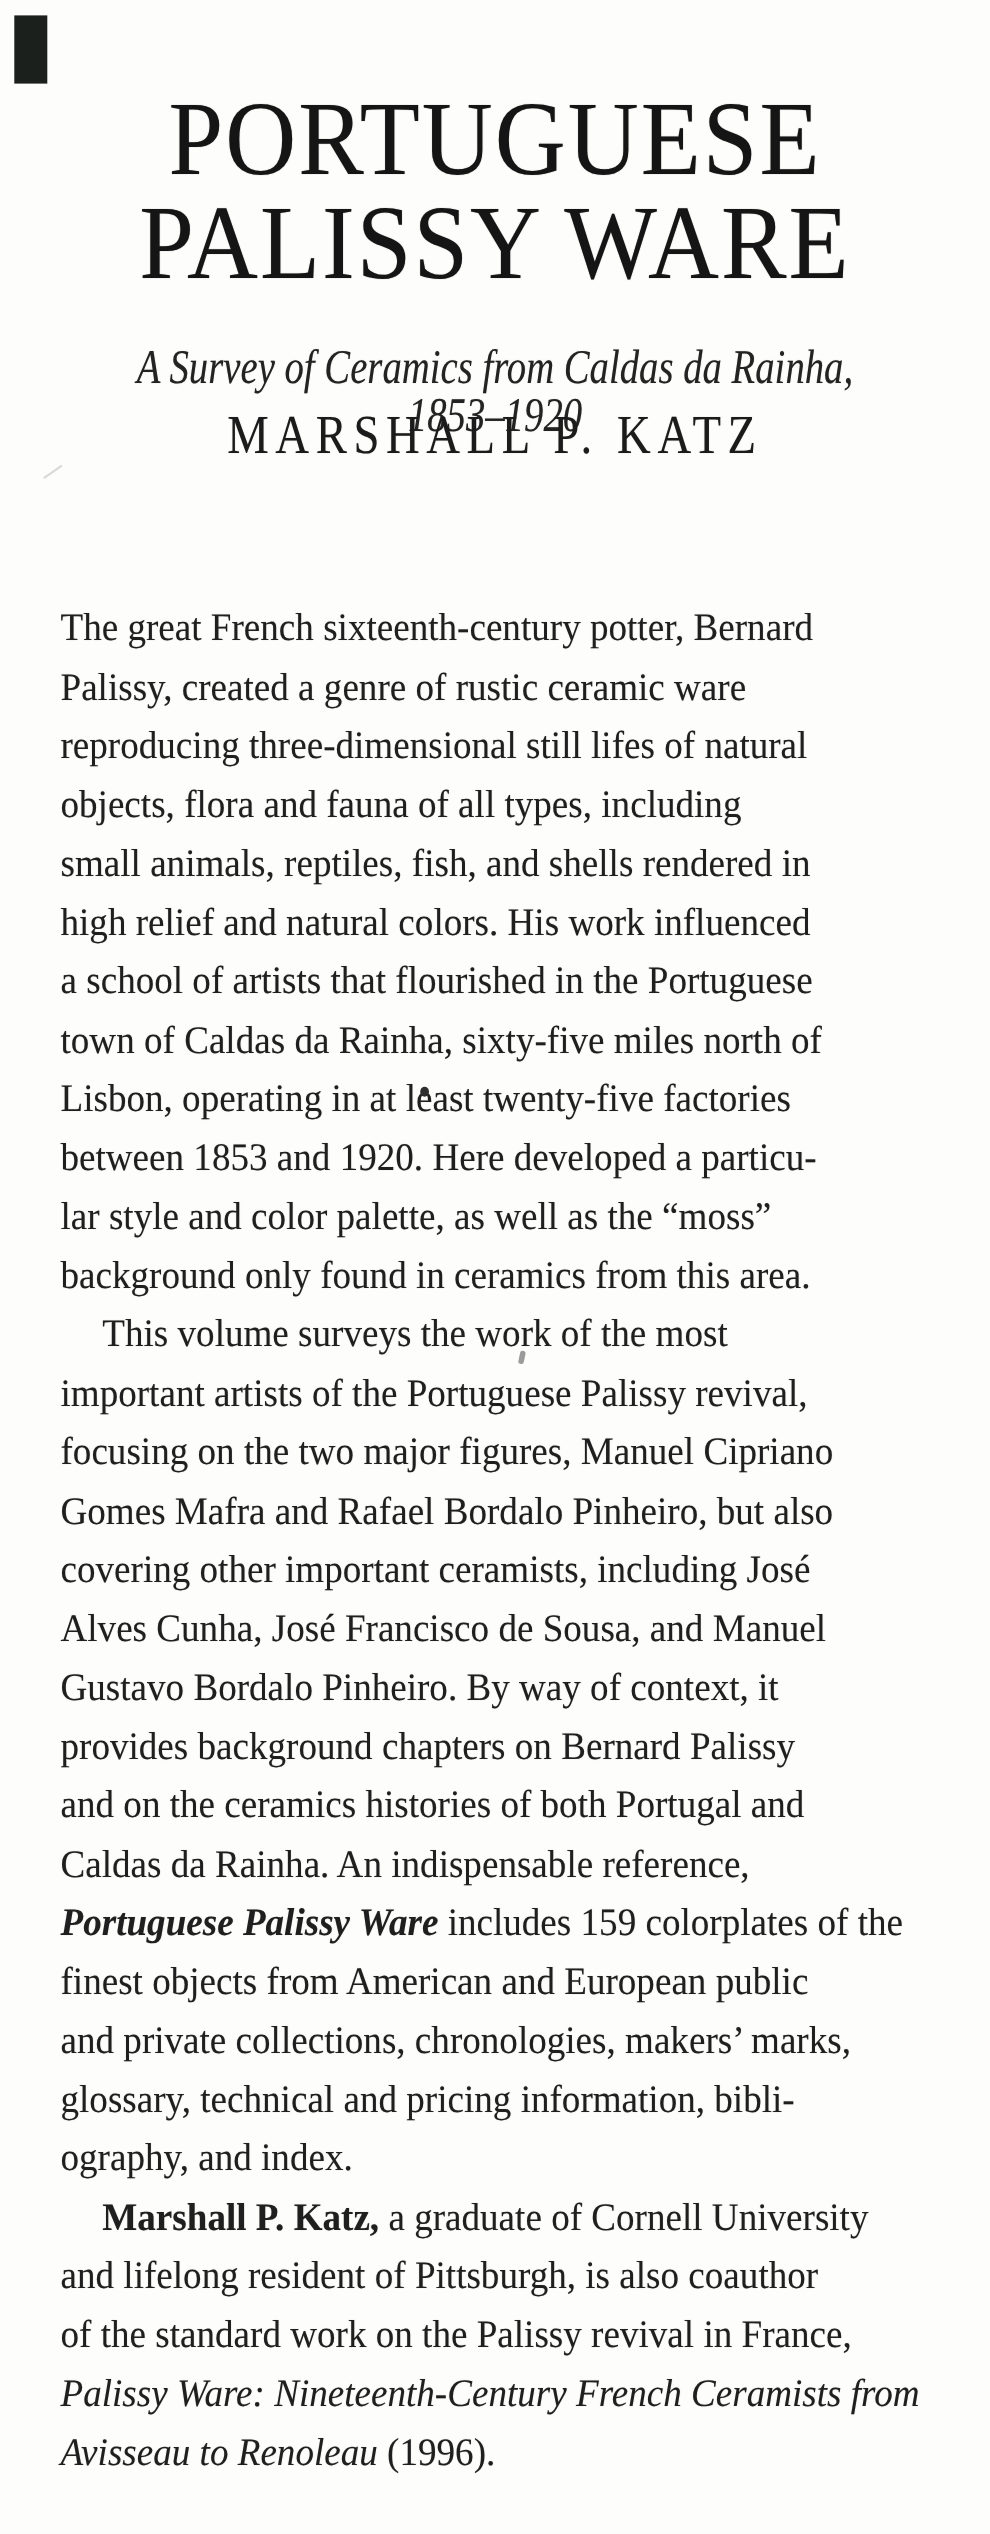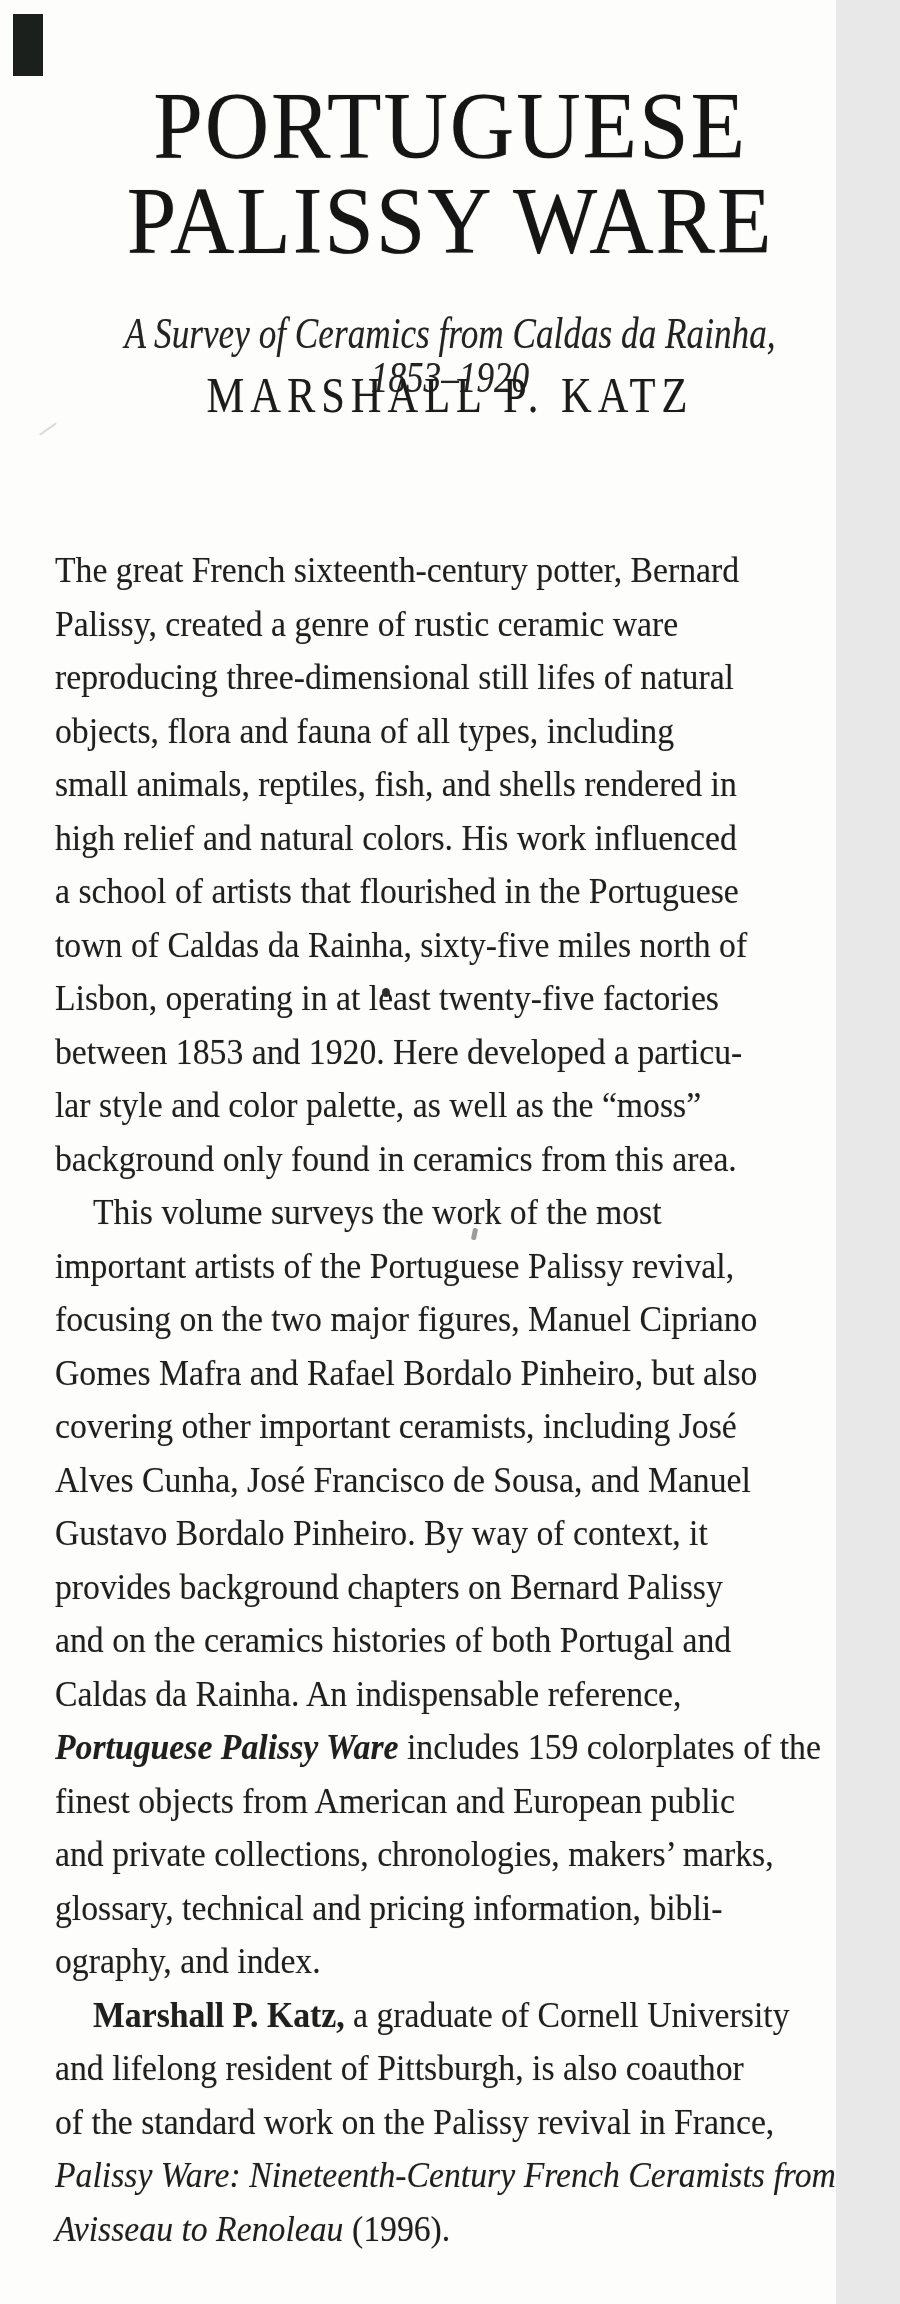--- a/index.html
+++ b/index.html
@@ -1,18 +1,18 @@
 <!DOCTYPE html>
 <html><head>
 <meta charset="utf-8">
 <style>
   html, body { margin: 0; padding: 0; background: #e8e8e8; }
   .page {
     position: relative;
-    width: 836px;
+    width: 900px;
     height: 2304px;
     background: #fdfdfb;
     overflow: hidden;
     font-family: "Liberation Serif", "DejaVu Serif", serif;
     color: #1d1d1d;
   }
   .title-block {
     position: absolute;
     top: 78px;
     left: 0;

